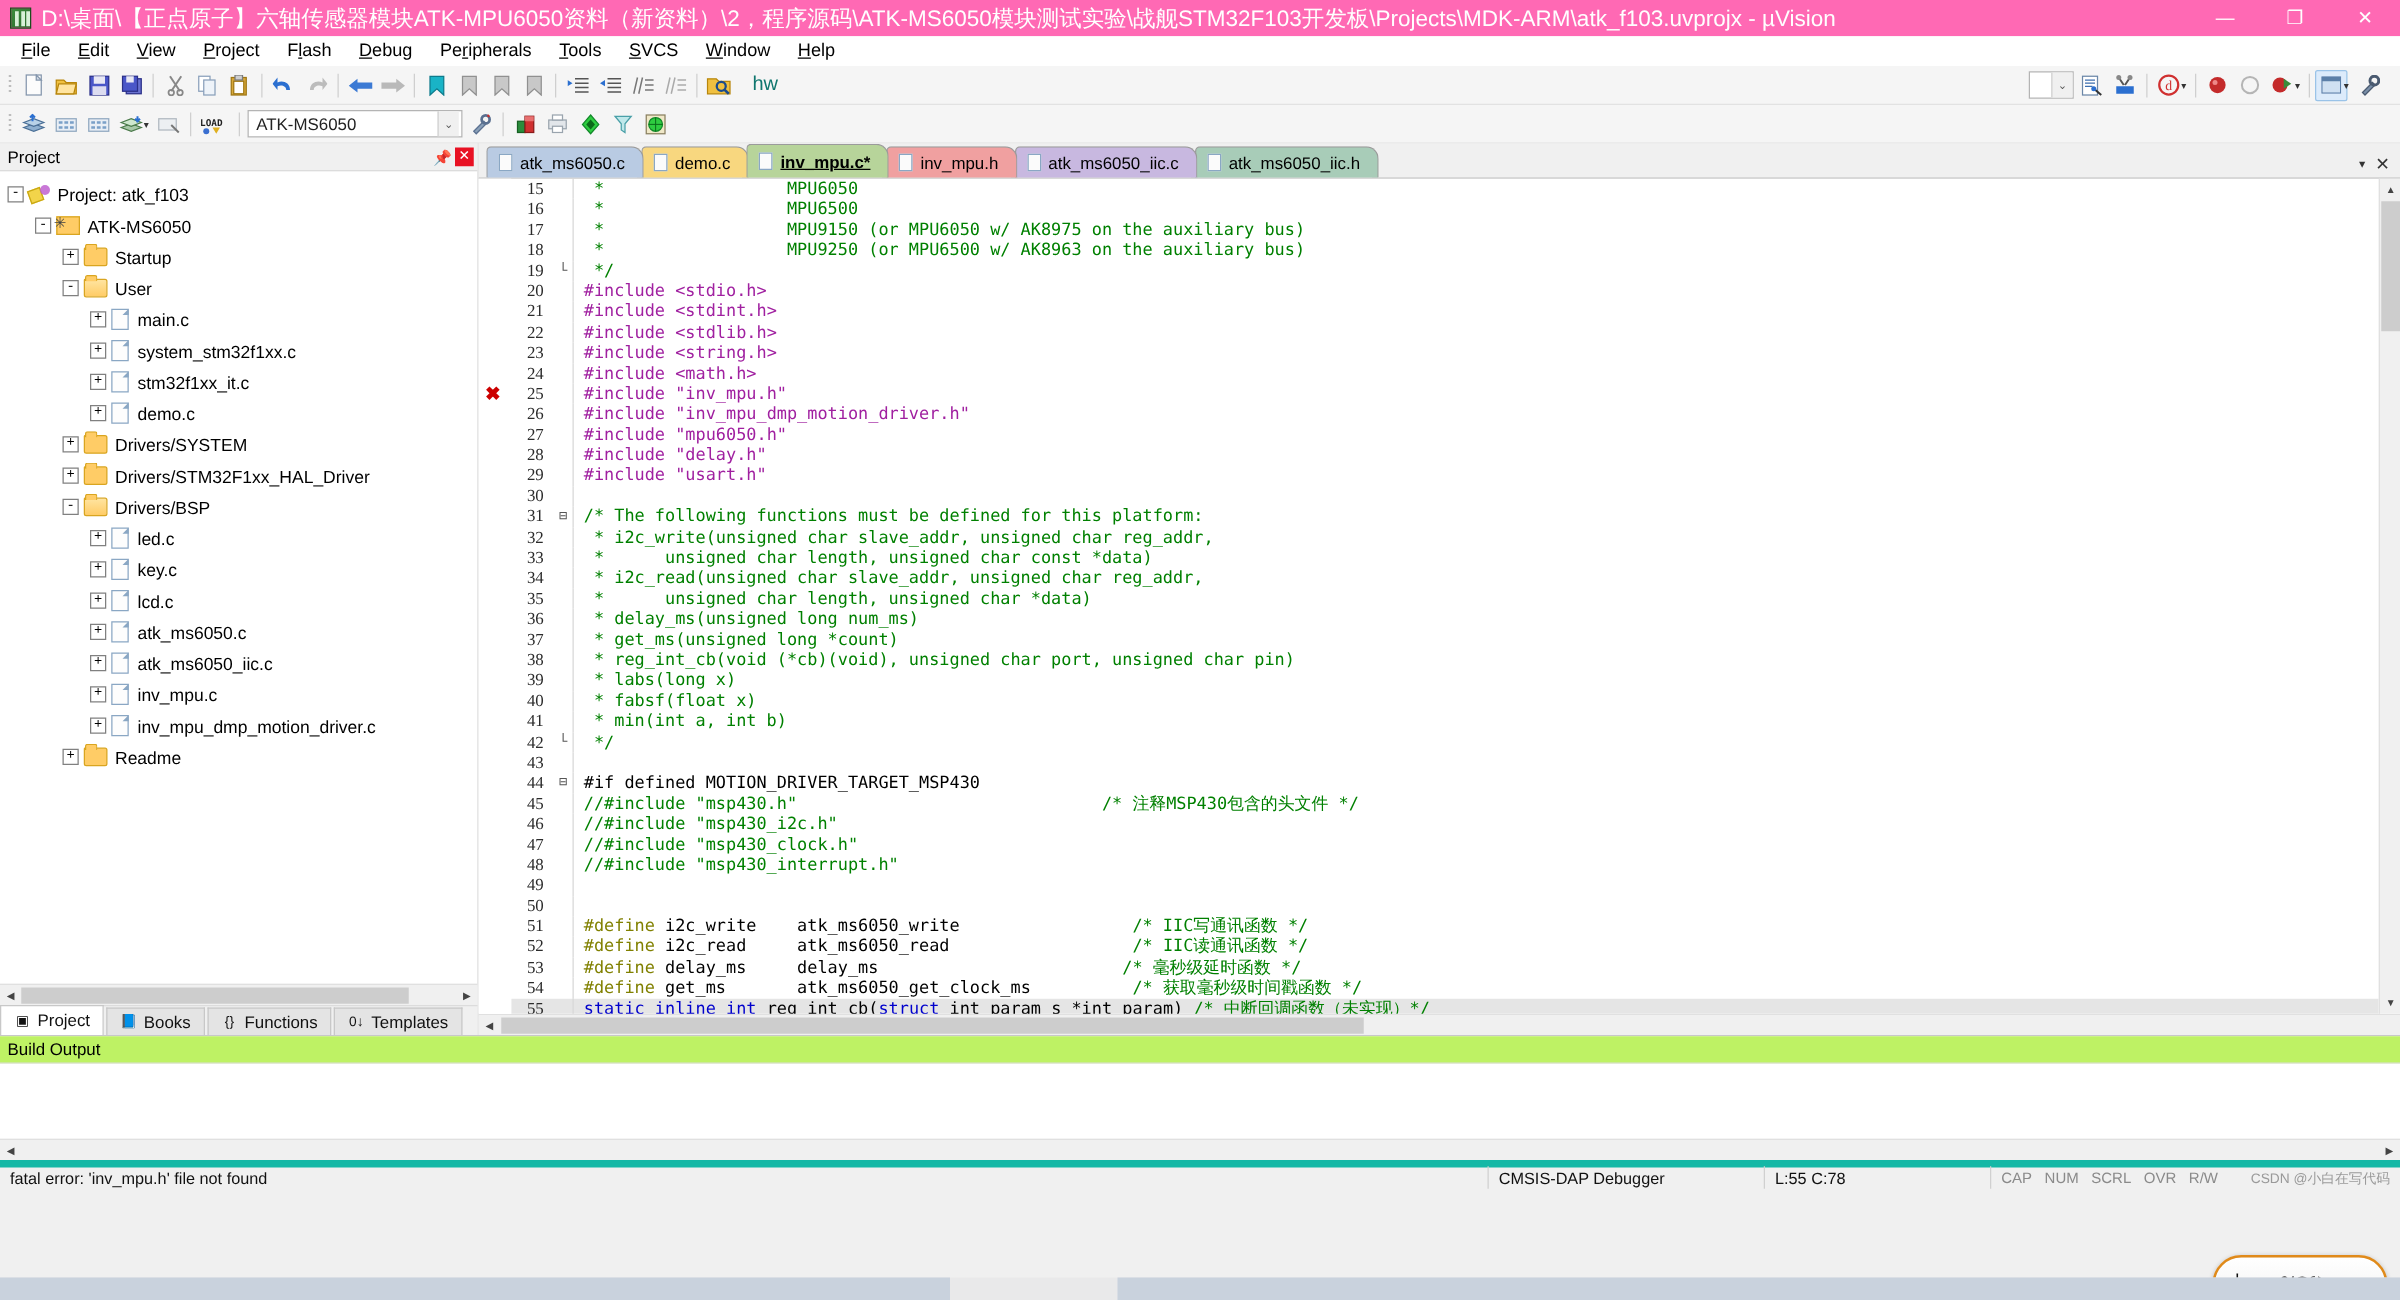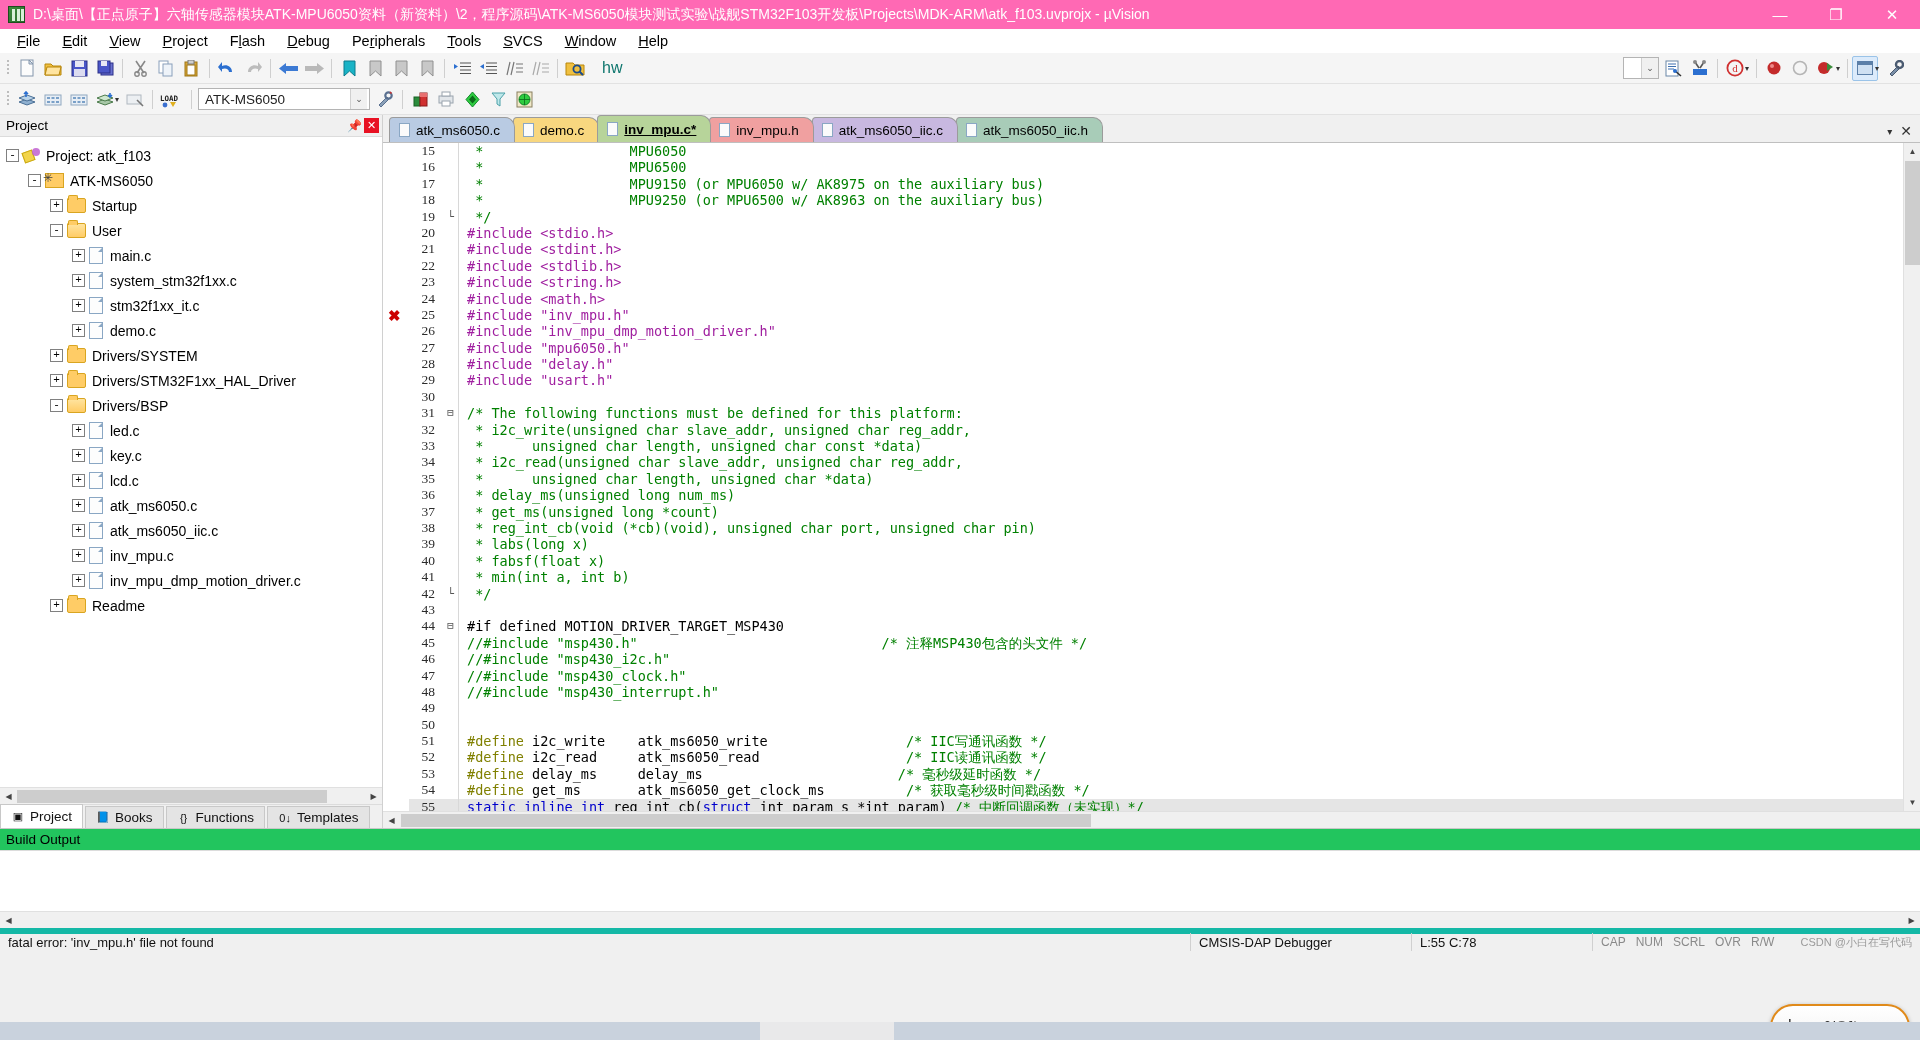--- a/index.html
+++ b/index.html
@@ -20,21 +20,21 @@
   .title-icon {
     width: 17px; height: 17px; margin-right: 8px; flex: 0 0 auto;
     background: linear-gradient(135deg,#3c8c3c 0%, #2d6b2d 100%);
     border: 1px solid #1d4d1d; position: relative;
   }
   .title-icon::after {
     content: ""; position: absolute; left: 3px; top: 2px; width: 3px; height: 12px;
     background: #d8f0d8;
     box-shadow: 5px 0 0 #d8f0d8, 9px 0 0 #d8f0d8;
   }
-  .title-text { white-space: nowrap; overflow: hidden; text-overflow: clip; font-size: 14px; }
+  .title-text { white-space: nowrap; overflow: hidden; text-overflow: clip; font-size: 18px; }
   .win-btns { margin-left: auto; display: flex; height: 29px; }
   .win-btn {
     width: 56px; height: 29px; display: flex; align-items: center; justify-content: center;
     color: #ffffff; font-size: 15px; line-height: 1;
   }
 
   
   .menubar {
     height: 24px; background: #ffffff; display: flex; align-items: center;
     padding-left: 6px; font-size: 14.5px; color: #000;
@@ -194,21 +194,21 @@
   }
   .ime .zh { font-size: 17px; color: #111; }
   .ime .dot { font-size: 12px; color: #444; }
   .ime .cat { font-size: 15px; color: #333; letter-spacing: 1px;}
 
   
   .build {
     height: 100px; background: #ffffff; display: flex; flex-direction: column;
     border-top: 1px solid #c8c8c8;
   }
-  .build-head { height: 22px; background: #22c55e; display: flex; align-items: center;
+  .build-head { height: 22px; background: #bef264; display: flex; align-items: center;
                 font-size: 13.5px; padding-left: 6px; border-bottom: 1px solid #dcdcdc; }
   .build-body { flex: 1; background: #ffffff; }
   .build-scroll { height: 17px; background: #f0f0f0; display: flex; align-items: center; border-top:1px solid #e0e0e0;}
 
   
   .status {
     height: 22px; background: #f0f0f0; display: flex; align-items: center;
     font-size: 13px; color: #111; border-top: 6px solid #14b8a6;
   }
   .st-cell { padding: 0 8px; height: 22px; display: flex; align-items: center; }

